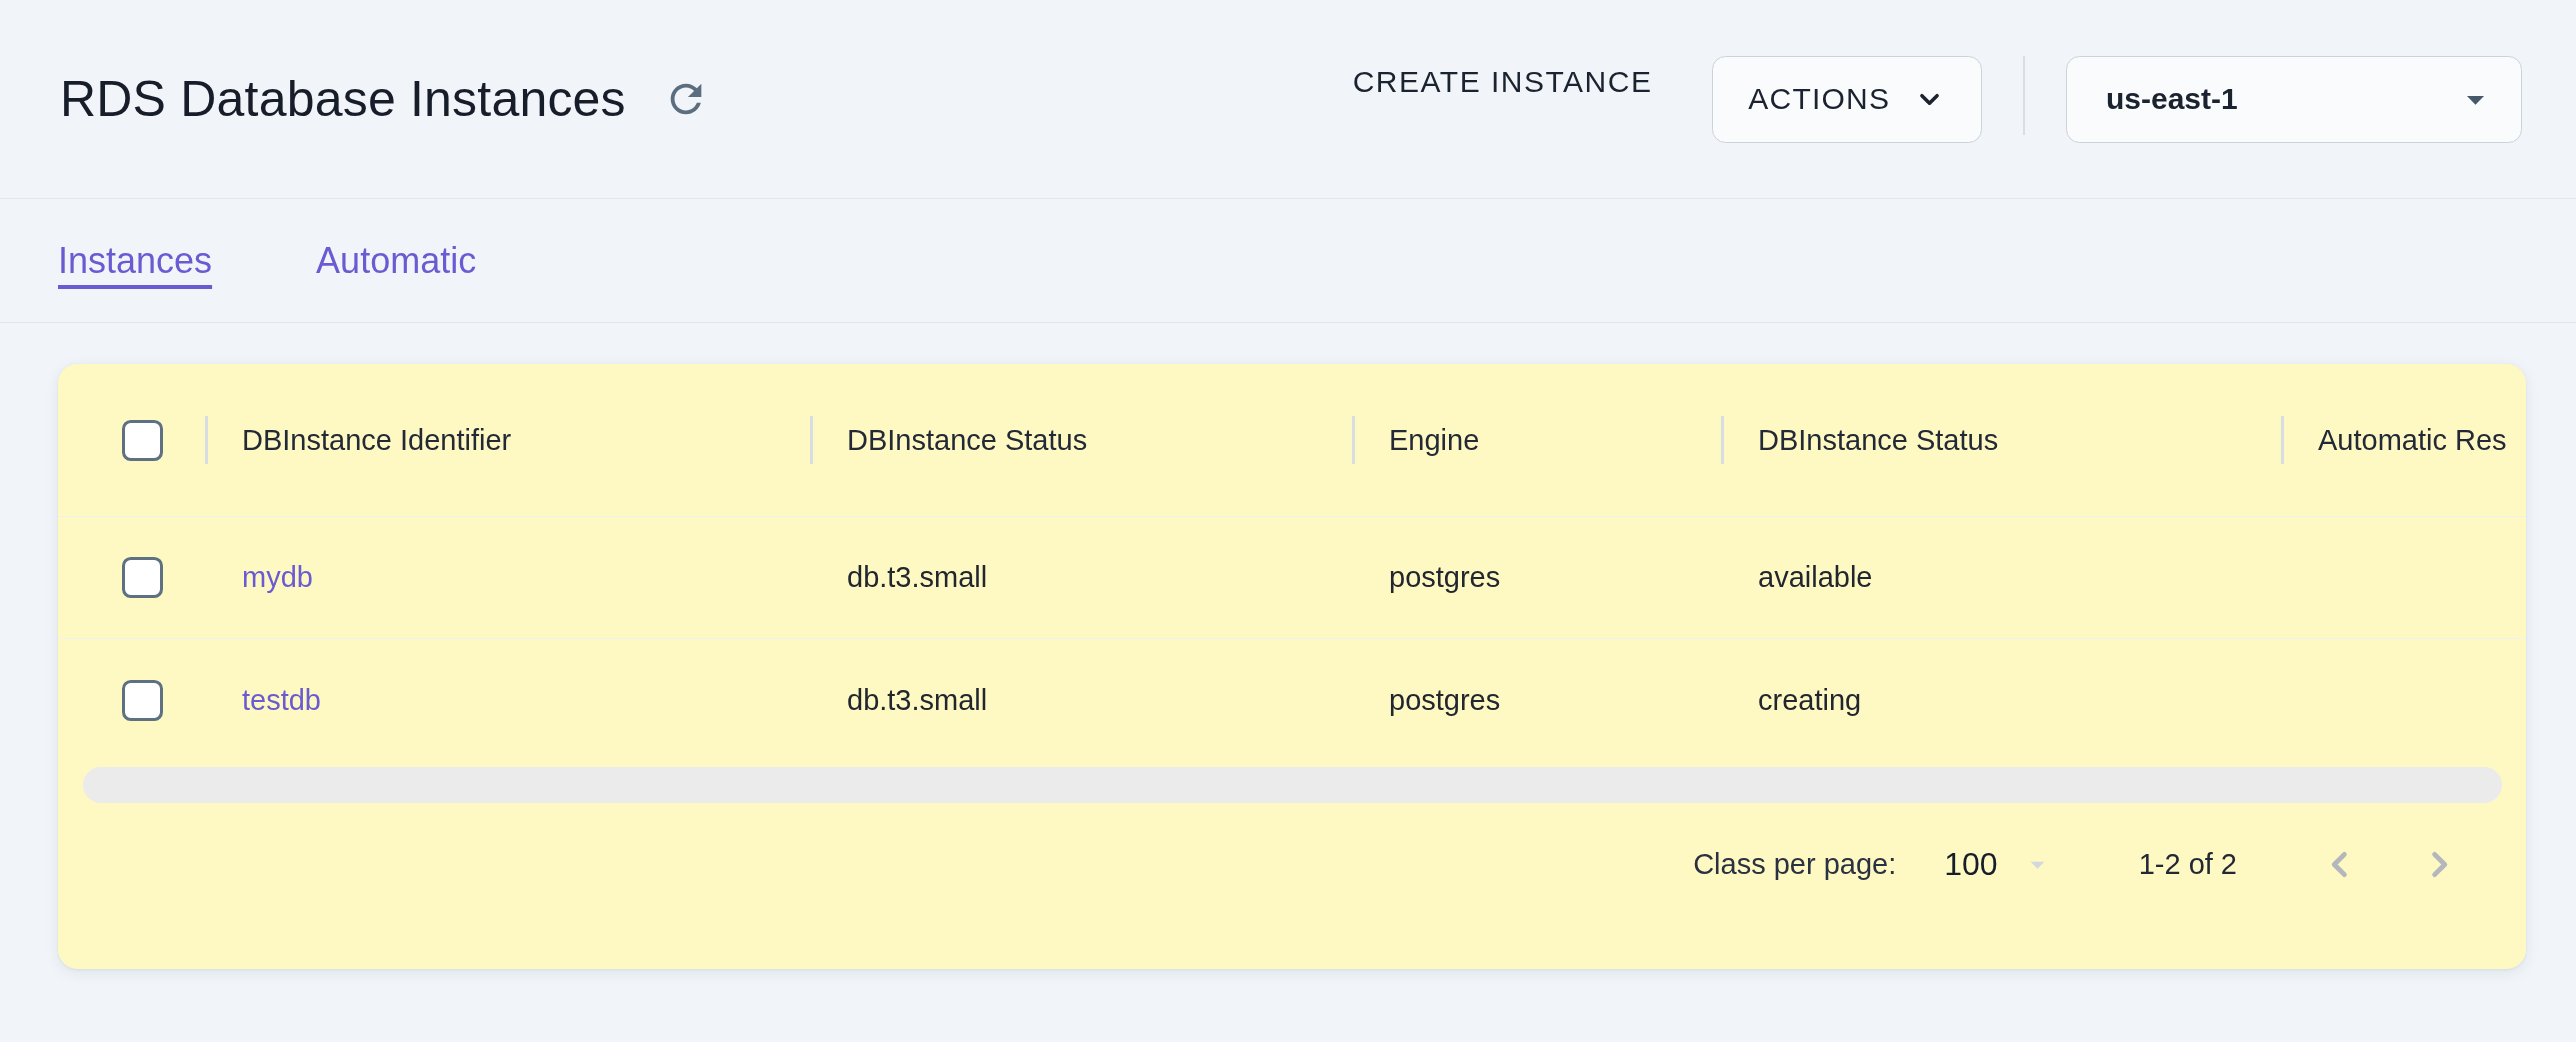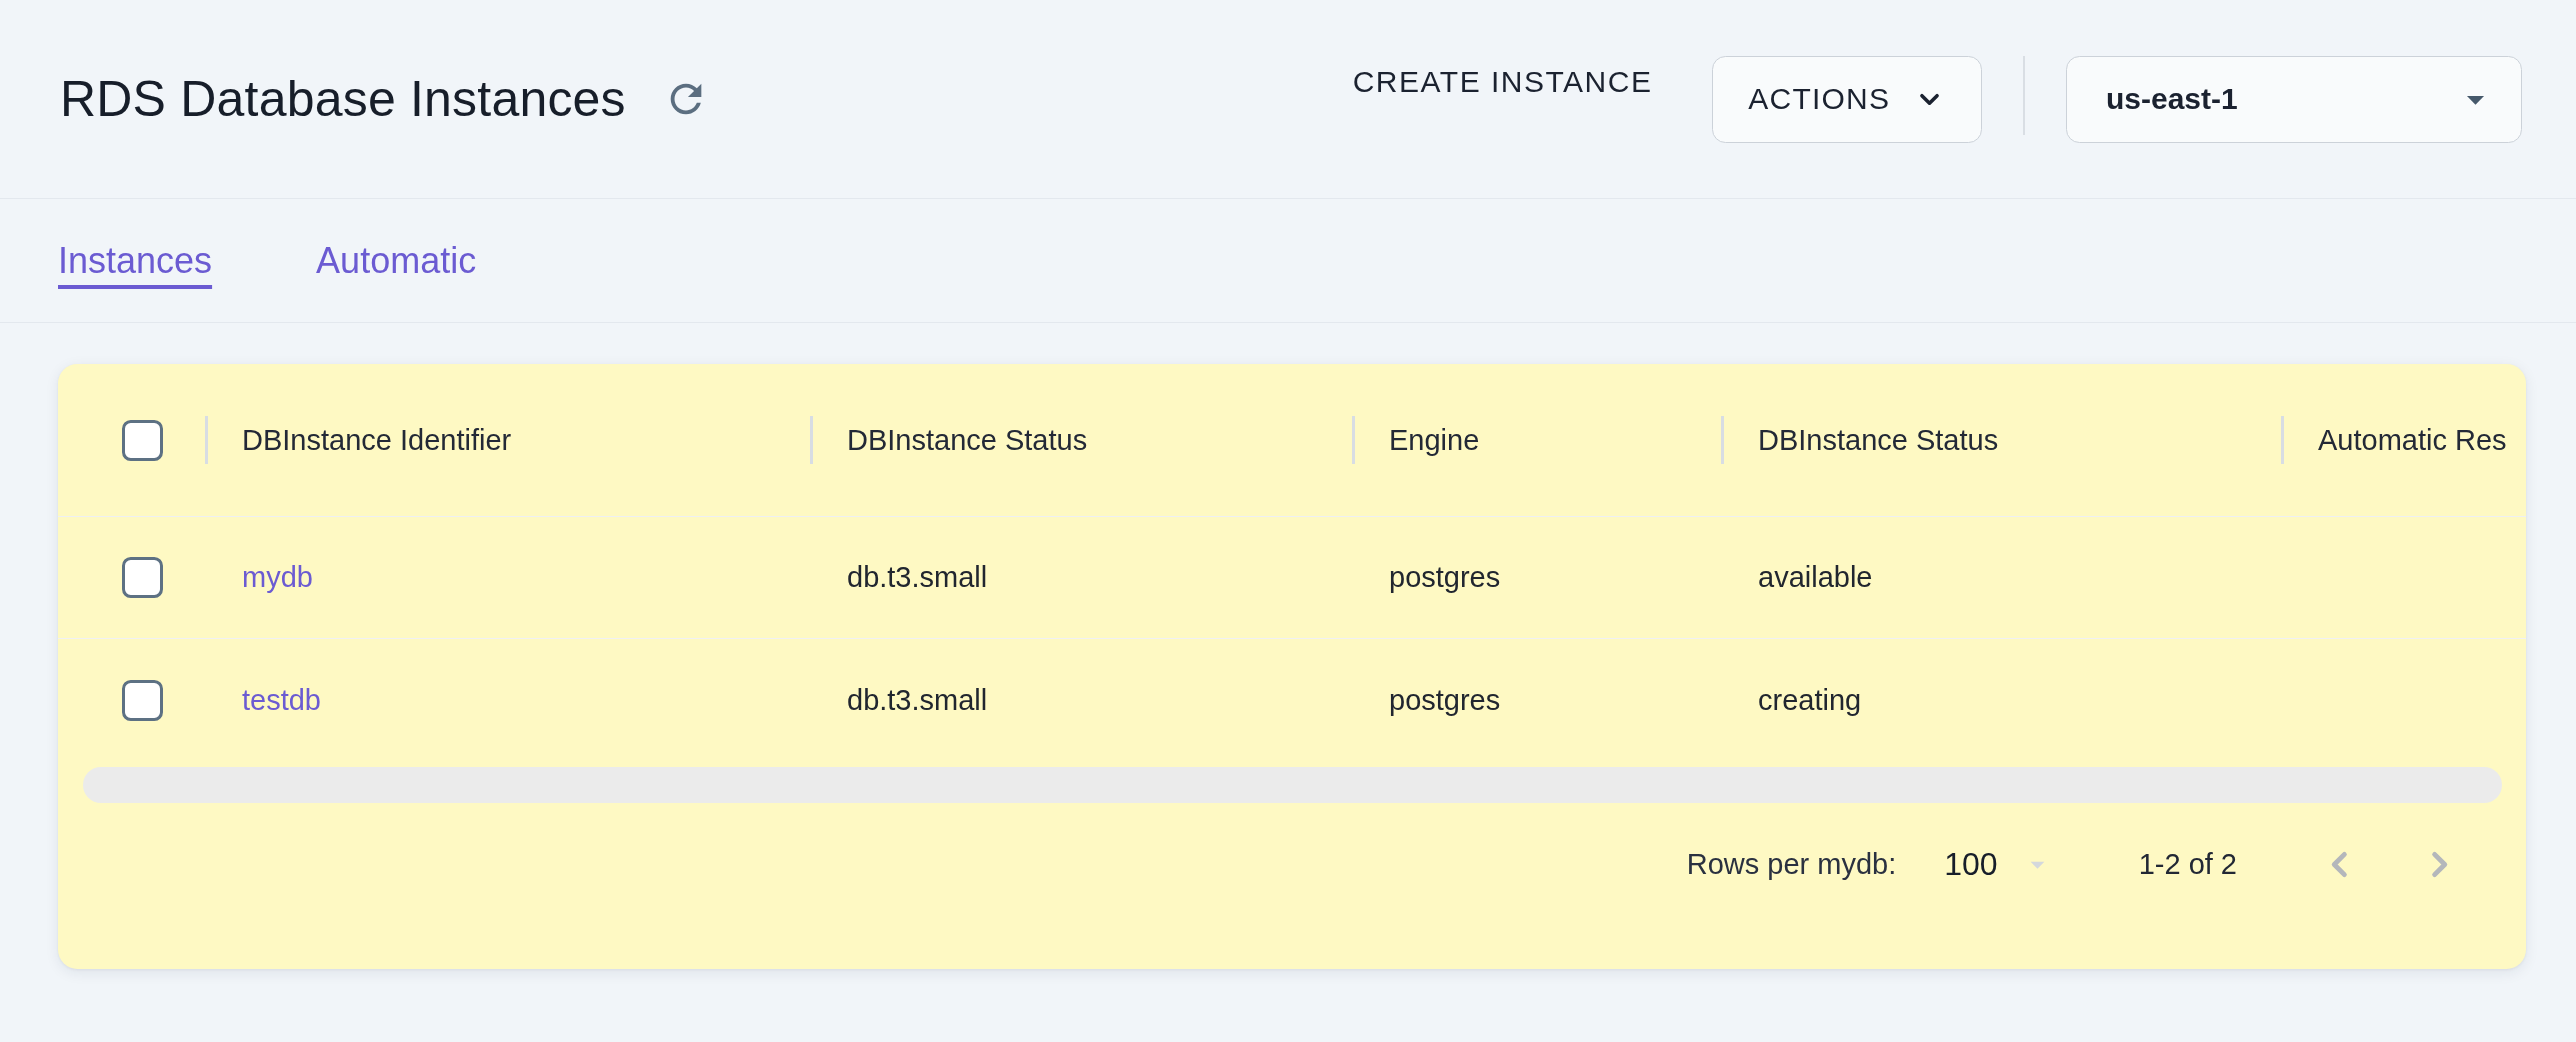--- a/index.html
+++ b/index.html
@@ -243,21 +243,21 @@
     <div class="col-c1 td"><a class="instance-link">testdb</a></div>
     <div class="col-c2 td">db.t3.small</div>
     <div class="col-c3 td">postgres</div>
     <div class="col-c4 td">creating</div>
     <div class="col-c5 td"></div>
   </div>
 
   <div class="hscrollbar"></div>
 
   <div class="pagination">
-    <span class="rpp-label">Rows per mydb:</span>
+    <span class="rpp-label">Class per page:</span>
 
     <button class="rpp-select">
       <span class="rpp-value">100</span>
       <span class="caret" style="display:flex">
         <svg width="33" height="33" viewBox="0 0 24 24">
           <path fill="#d4d8dc" d="M7 10l5 5 5-5z"></path>
         </svg>
       </span>
     </button>
 

